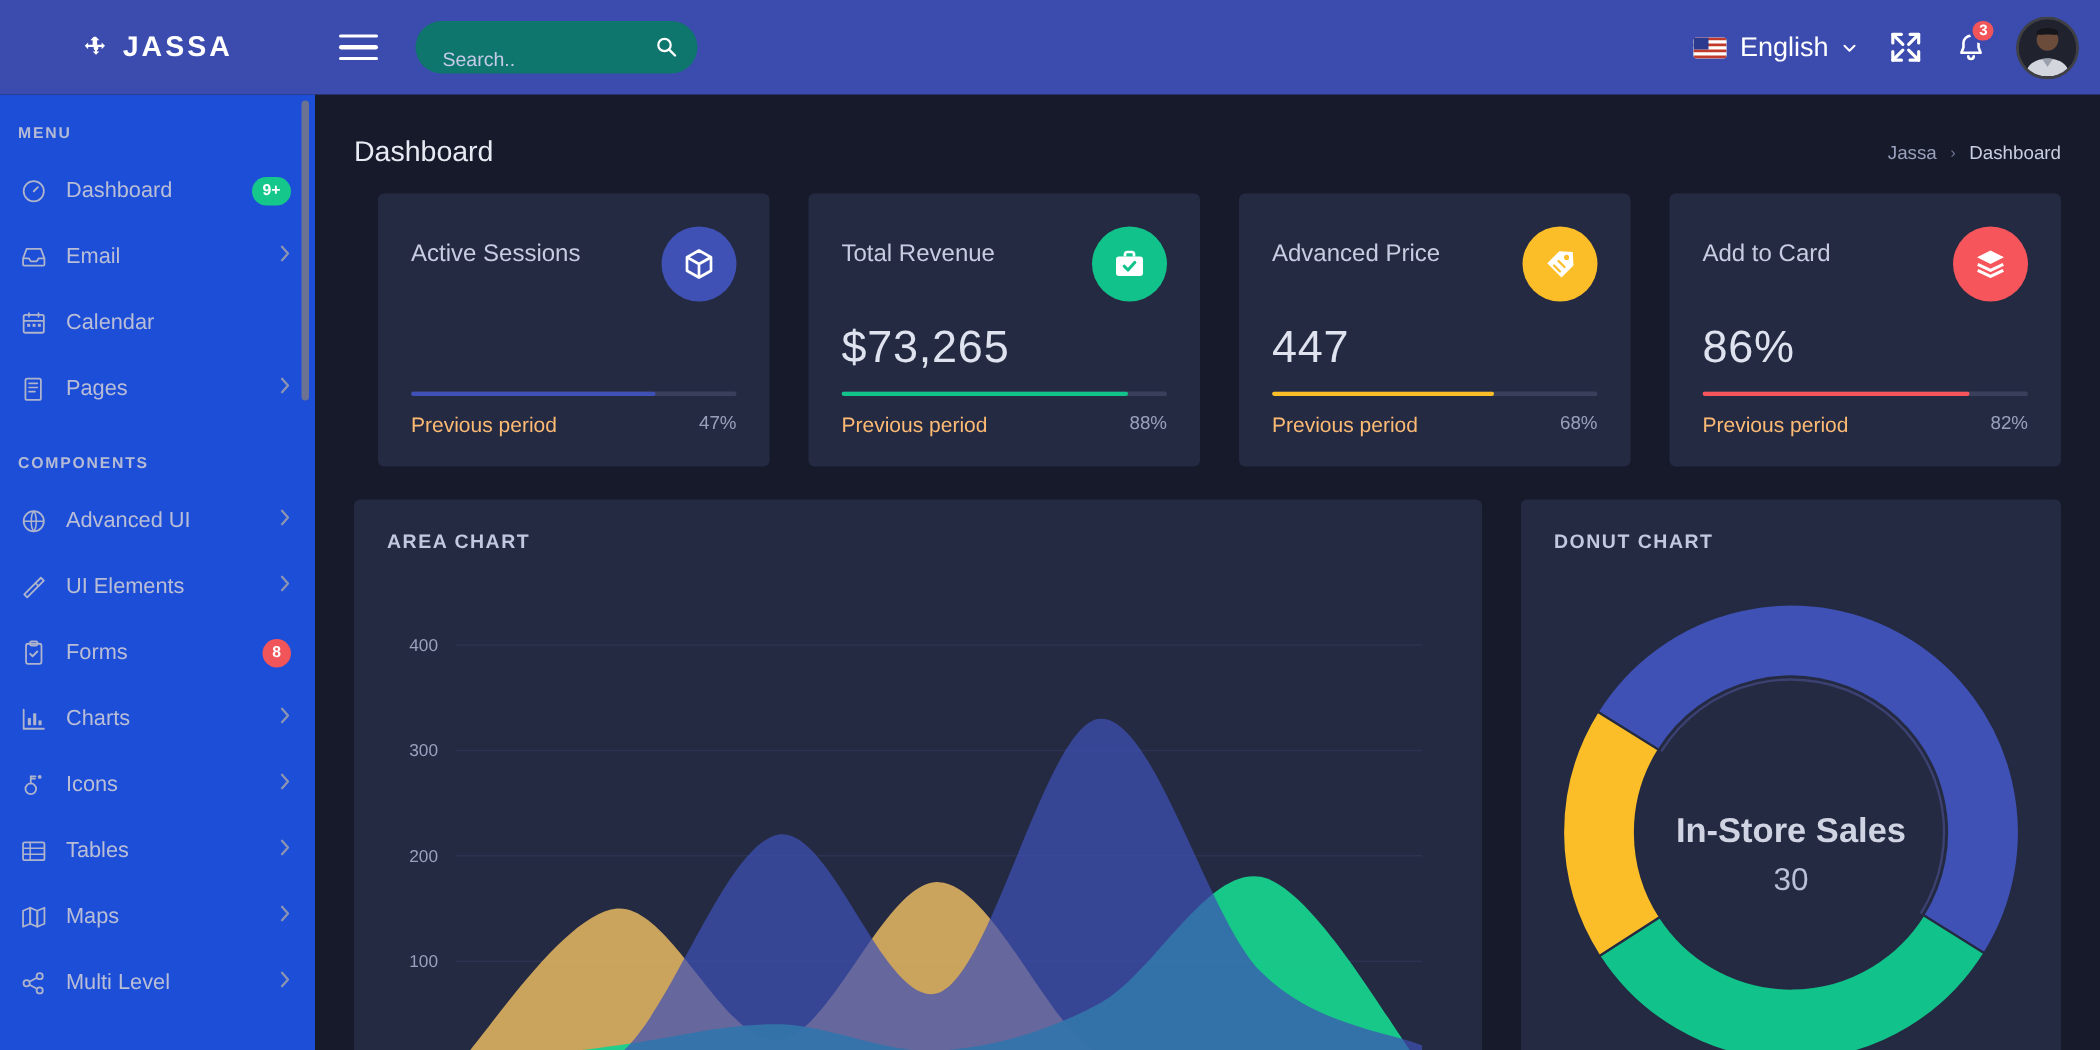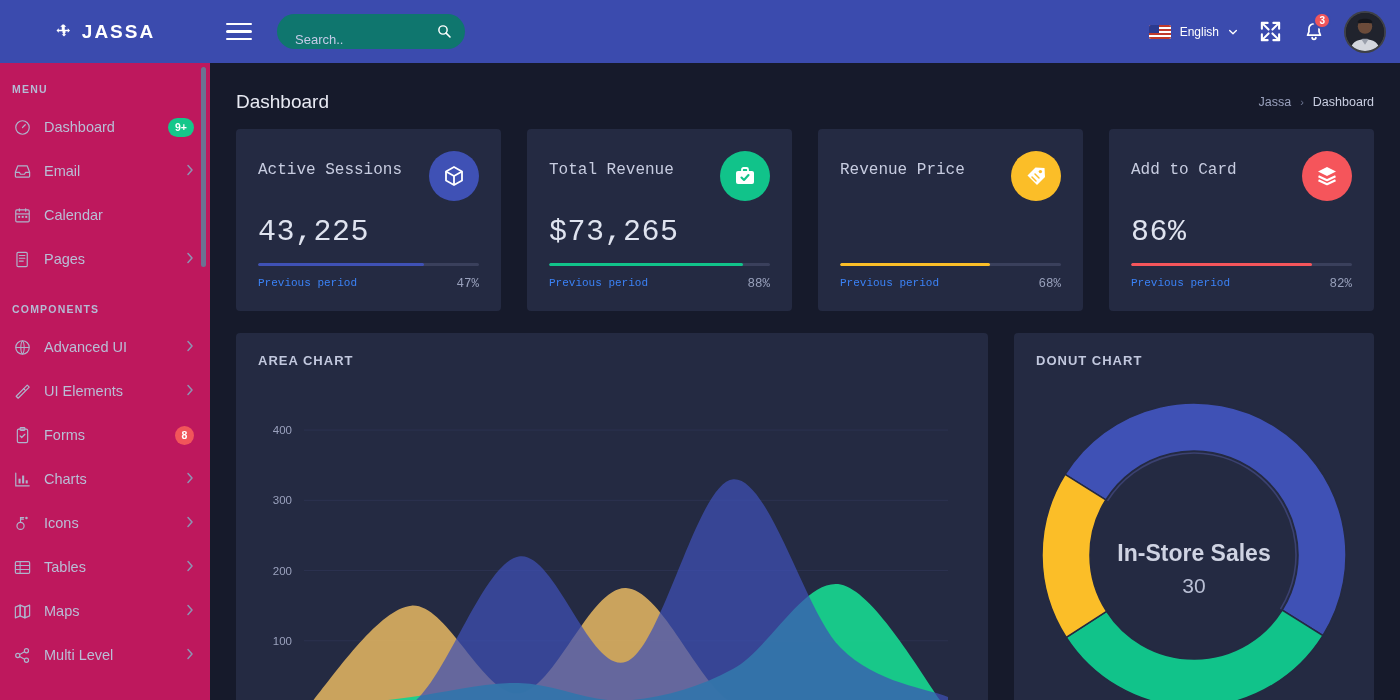--- a/index.html
+++ b/index.html
@@ -75,21 +75,21 @@
   }
   .flag .stripes { position:absolute; inset:0; }
   .flag .stripes i {
     display:block; height: 2px; background:#c0392b;
   }
   .flag .stripes i:nth-child(even){ background: #ffffff; }
   .flag .canton {
     position:absolute; left:0; top:0; width: 10px; height: 8px;
     background:#2b3a8f;
   }
-  .lang-label { color:#ffffff; font-size:12px; }
+  .lang-label { color:#ffffff; font-size:18px; }
   .chev-down { width: 10px; height: 10px; }
 
   .icon-btn {
     width: 44px; height: 44px;
     display:flex; align-items:center; justify-content:center;
     cursor:pointer; position: relative;
   }
   .badge-bell {
     position:absolute; top: 2px; right: 5px;
     min-width: 17px; height: 17px; border-radius: 9px;
@@ -101,21 +101,21 @@
     width: 42px; height: 42px; border-radius: 50%;
     margin-left: 8px; overflow: hidden;
     background: #1d1f26; cursor: pointer; position: relative;
     border: 2px solid rgba(255,255,255,.15);
   }
 
   
   .sidebar {
     position: absolute; top: 63px; left: 0;
     width: 210px; height: 637px;
-    background: #be185d;
+    background: #1d4ed8;
     overflow: hidden;
     z-index: 20;
   }
   .side-label {
     color: #b5bbd4; font-size: 10.5px; font-weight: bold;
     letter-spacing: 1.2px; padding: 20px 0 10px 12px;
   }
   .side-label.second { padding-top: 22px; }
   .menu-item {
     display: flex; align-items: center;
@@ -159,21 +159,21 @@
     display:flex; align-items:center;
     padding: 22px 26px 0 26px; height: 56px;
   }
   .page-title { color:#e8eaf3; font-size: 19px; font-weight: 400; }
   .breadcrumb { margin-left:auto; display:flex; align-items:center; gap: 9px; }
   .bc-link { color:#9aa1bd; font-size: 12.5px; cursor:pointer; }
   .bc-sep { color:#6e7693; font-size: 11px; }
   .bc-current { color:#c9cee1; font-size: 12.5px; }
 
   .cards {
-    display: flex; gap: 26px; padding: 10px 26px 0 26px; font-family: Liberation Mono, monospace;
+    display: flex; gap: 26px; padding: 10px 26px 0 42px;
   }
   .stat-card {
     flex: 1 1 0; background: #242a42;
     border-radius: 4px; padding: 22px 22px 20px 22px;
     min-height: 182px;
     display:flex; flex-direction:column;
   }
   .sc-top { display:flex; align-items:flex-start; }
   .sc-title { color:#c7cce0; font-size: 16px; font-weight: 400; padding-top: 10px; }
   .sc-ico {
@@ -185,21 +185,21 @@
     margin-top: 14px; letter-spacing: .5px;
   }
   .sc-bar {
     margin-top: auto; height: 3px; border-radius: 2px;
     background: #3a405c; position: relative; overflow: hidden;
   }
   .sc-bar span { position:absolute; left:0; top:0; height:100%; border-radius:2px; }
   .sc-foot {
     display:flex; margin-top: 11px;
   }
-  .sc-foot .lbl { color:#3b82f6; font-size: 11px; }
+  .sc-foot .lbl { color:#fdba74; font-size: 14px; }
   .sc-foot .pct { margin-left:auto; color:#98a0bb; font-size: 12.5px; }
 
   
   .chartrow {
     display:flex; gap: 26px; padding: 22px 26px 0 26px;
   }
   .panel {
     background: #242a42; border-radius: 4px;
     padding: 20px 22px 0 22px;
   }
@@ -493,21 +493,20 @@
       <div class="stat-card">
         <div class="sc-top">
           <div class="sc-title">Active Sessions</div>
           <div class="sc-ico" style="background:#3f51b5">
             <svg width="24" height="24" viewBox="0 0 24 24">
               <path d="M12 3l8 4.5v9L12 21l-8-4.5v-9z" fill="none" stroke="#fff" stroke-width="1.8" stroke-linejoin="round"></path>
               <path d="M4 7.5l8 4.5 8-4.5M12 12v9" fill="none" stroke="#fff" stroke-width="1.8" stroke-linejoin="round"></path>
             </svg>
           </div>
         </div>
-        <div class="sc-value">43,225</div>
         <div class="sc-bar">
           <span style="width:75%;background:#3f51b5"></span>
         </div>
         <div class="sc-foot">
           <span class="lbl">Previous period</span>
           <span class="pct">47%</span>
         </div>
       </div>
       <div class="stat-card">
         <div class="sc-top">
@@ -524,29 +523,30 @@
         <div class="sc-bar">
           <span style="width:88%;background:#11c38a"></span>
         </div>
         <div class="sc-foot">
           <span class="lbl">Previous period</span>
           <span class="pct">88%</span>
         </div>
       </div>
       <div class="stat-card">
         <div class="sc-top">
-          <div class="sc-title">Revenue Price</div>
+          <div class="sc-title">Advanced Price</div>
           <div class="sc-ico" style="background:#fbbe28">
             <svg width="24" height="24" viewBox="0 0 24 24">
               <path d="M3.5 11.5L11.5 3.5l9 .5.5 9-8 8z" fill="#fff"></path>
               <circle cx="16.4" cy="7.6" r="1.7" fill="#fbbe28"></circle>
               <path d="M8 13l4 4M11 10l4 4" stroke="#fbbe28" stroke-width="1.5" stroke-linecap="round"></path>
             </svg>
           </div>
         </div>
+        <div class="sc-value">447</div>
         <div class="sc-bar">
           <span style="width:68%;background:#fbbe28"></span>
         </div>
         <div class="sc-foot">
           <span class="lbl">Previous period</span>
           <span class="pct">68%</span>
         </div>
       </div>
       <div class="stat-card">
         <div class="sc-top">

